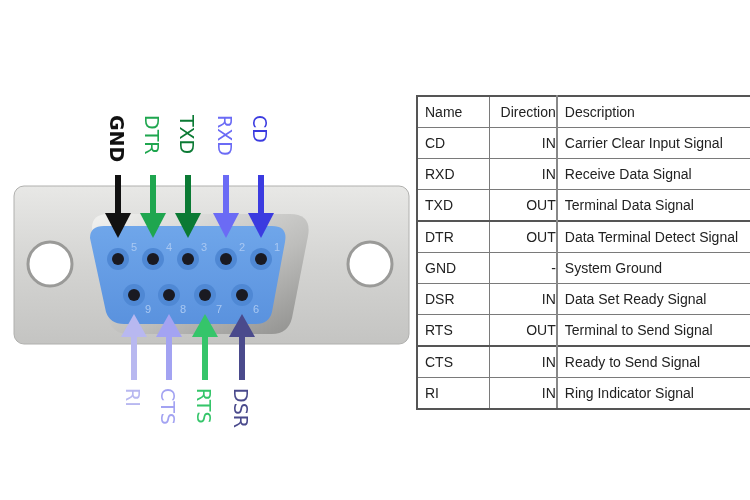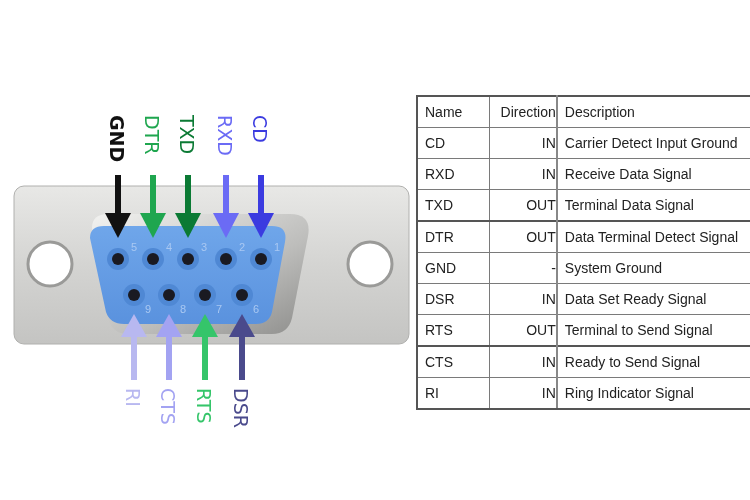--- a/index.html
+++ b/index.html
@@ -142,21 +142,21 @@
 <table class="pin-table">
   <tbody id="tbody">
       <tr>
         <td class="c0">Name</td>
         <td class="c1">Direction</td>
         <td class="c2">Description</td>
       </tr>
       <tr>
         <td class="c0">CD</td>
         <td class="c1">IN</td>
-        <td class="c2">Carrier Detect Input Ground</td>
+        <td class="c2">Carrier Clear Input Signal</td>
       </tr>
       <tr>
         <td class="c0">RXD</td>
         <td class="c1">IN</td>
         <td class="c2">Receive Data Signal</td>
       </tr>
       <tr>
         <td class="c0">TXD</td>
         <td class="c1">OUT</td>
         <td class="c2">Terminal Data Signal</td>

